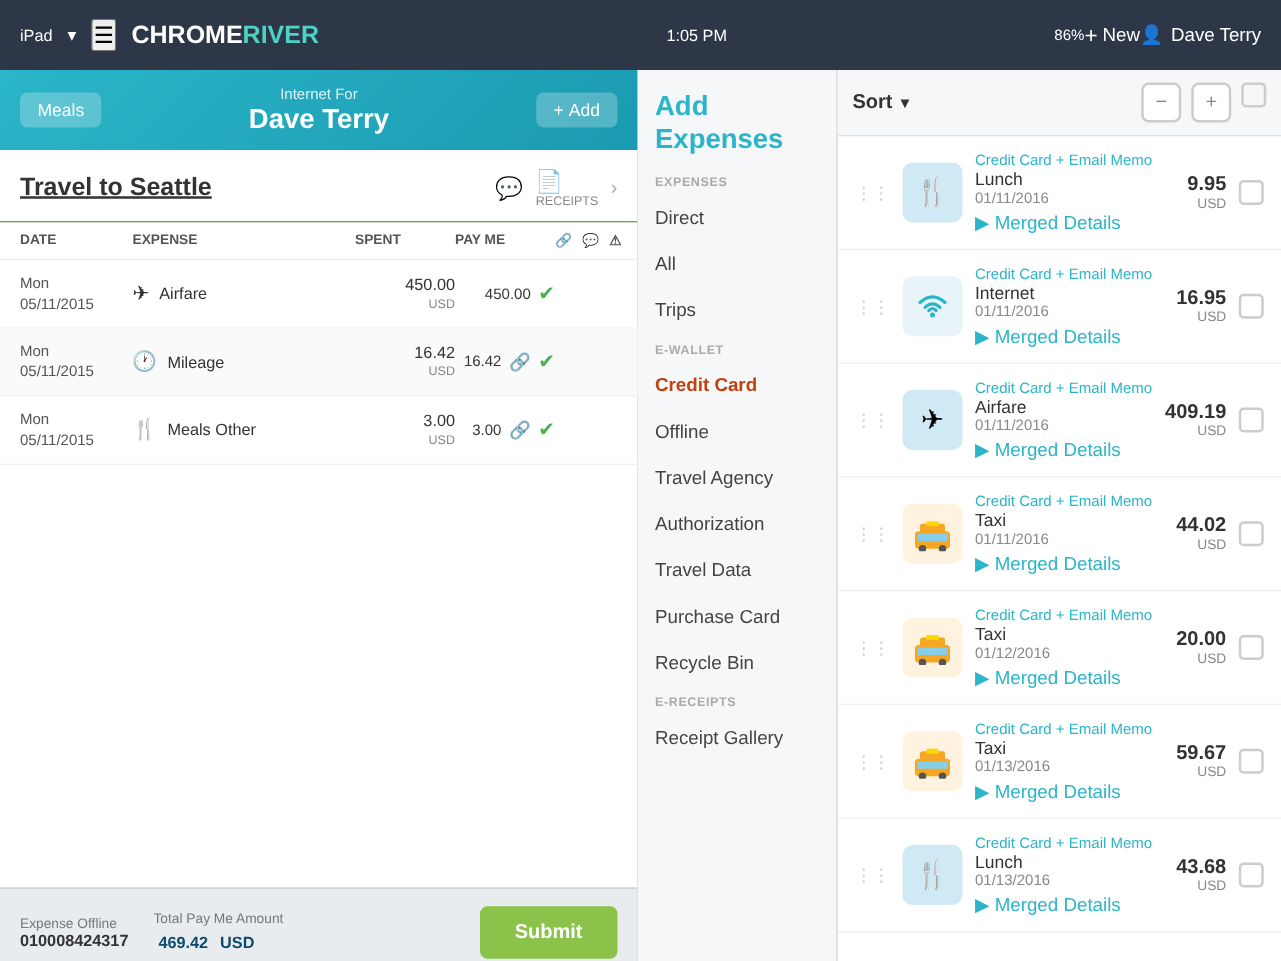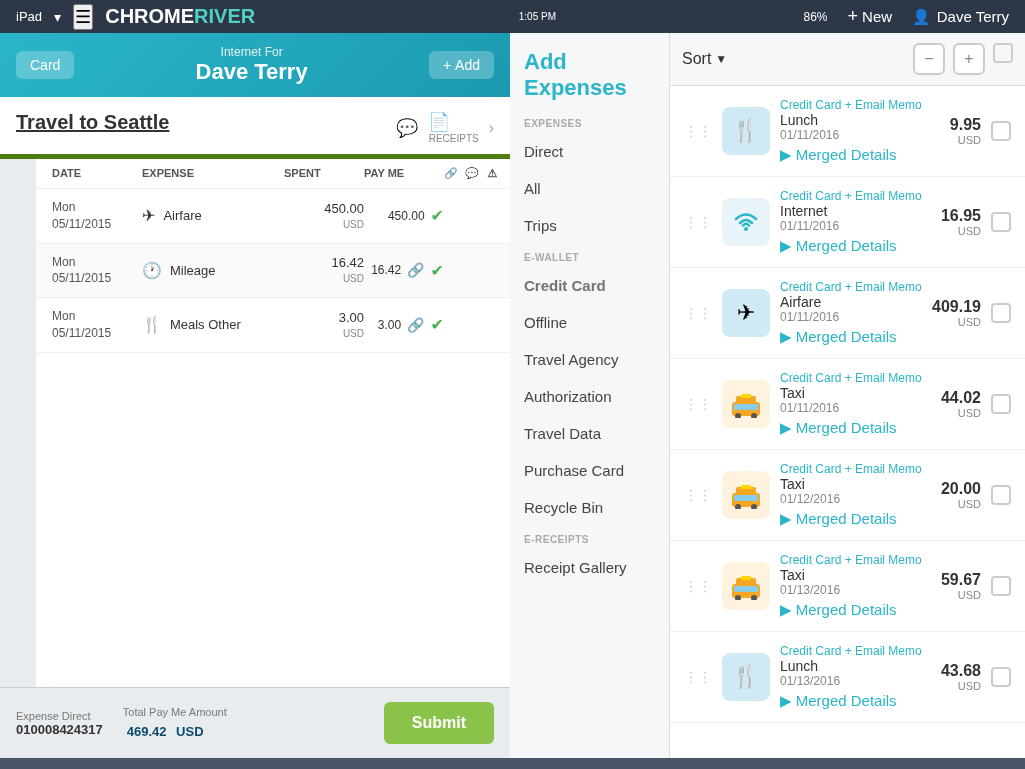--- a/index.html
+++ b/index.html
@@ -8,34 +8,34 @@
       background: #4a5568;
       width: 1025px;
       height: 769px;
       overflow: hidden;
       position: relative;
     }
 
     
     .status-bar {
       background: #2d3748;
-      height: 33px;
+      height: 56px;
       display: flex;
       align-items: center;
       justify-content: space-between;
       padding: 0 16px;
       color: white;
       font-size: 14px;
     }
     .status-left { display: flex; align-items: center; gap: 12px; }
     .hamburger-icon { font-size: 18px; cursor: pointer; }
     .logo { font-size: 20px; font-weight: bold; }
     .logo span { color: #4fd1c5; }
-    .status-center { font-size: 10px; font-weight: 500; margin-left: 16px; }
-    .status-right { display: flex; align-items: center; gap: 20px; }
+    .status-center { font-size: 13px; font-weight: 500; margin-left: 16px; }
+    .status-right { display: flex; align-items: center; }
     .new-btn {
       display: flex; align-items: center; gap: 4px;
       background: none; border: none; color: white;
       font-size: 15px; cursor: pointer;
     }
     .user-btn {
       display: flex; align-items: center; gap: 6px;
       background: none; border: none; color: white;
       font-size: 15px; cursor: pointer;
     }
@@ -84,39 +84,39 @@
       font-size: 14px;
       cursor: pointer;
       display: flex; align-items: center; gap: 4px;
     }
 
     
     .report-title-bar {
       background: white;
       padding: 14px 16px 10px;
       display: flex;
+      align-items: center;
       justify-content: space-between;
-      border-bottom: 5px solid #4d7c0f;
+      border-bottom: 1px solid #4d7c0f;
     }
     .report-title-text {
       font-size: 20px;
       font-weight: bold;
       color: #333;
       text-decoration: underline;
     }
     .title-icons { display: flex; align-items: center; gap: 10px; }
     .chat-icon, .receipt-icon { color: #888; font-size: 18px; }
     .receipt-label { font-size: 10px; color: #888; text-align: center; }
     .chevron-right { color: #aaa; font-size: 16px; }
 
     
     .expense-table {
       background: white;
       flex: 1;
-      margin-left: 36px;
     }
     .table-header {
       display: grid;
       grid-template-columns: 90px 1fr 80px 80px 50px;
       padding: 8px 16px;
       font-size: 11px;
       font-weight: 700;
       color: #555;
       border-bottom: 1px solid #eee;
       text-transform: uppercase;
@@ -196,40 +196,40 @@
       color: #aaa;
       text-transform: uppercase;
       letter-spacing: 0.5px;
     }
     .sidebar-item {
       padding: 10px 14px;
       font-size: 15px;
       color: #444;
       cursor: pointer;
     }
-    .sidebar-item.active { color: #737373; font-weight: 600; }
+    .sidebar-item.active { color: #c2410c; font-weight: 600; }
 
     
     .expenses-list-panel {
       flex: 1;
       background: white;
       overflow-y: auto;
     }
     .expenses-list-header {
       display: flex;
       align-items: center;
       padding: 10px 12px;
       background: #f5f7f8;
       border-bottom: 1px solid #e0e0e0;
       gap: 10px;
     }
     .sort-btn {
       display: flex; align-items: center; gap: 4px;
       background: none; border: none;
-      font-size: 16px; font-weight: 400; color: #333;
+      font-size: 16px; font-weight: 700; color: #333;
       cursor: pointer;
     }
     .header-action-btn {
       width: 32px; height: 32px;
       border: 2px solid #ccc; border-radius: 6px;
       background: white; display: flex; align-items: center; justify-content: center;
       cursor: pointer; font-size: 16px; color: #888;
     }
 
     .expense-list-item {
@@ -289,21 +289,21 @@
       <span>Dave Terry</span>
     </button>
   </div>
 </div>
 
 <div class="main-layout">
 
   <div class="left-panel">
 
     <div class="report-header">
-      <button class="close-btn">Card</button>
+      <button class="close-btn">Meals</button>
       <div class="header-title-section">
         <div class="expenses-for-label">Internet For</div>
         <div class="person-name">Dave Terry</div>
       </div>
       <button class="add-btn">
         <span>+</span>
         <span>Add</span>
       </button>
     </div>
 
@@ -381,21 +381,21 @@
           <span>3.00</span>
           <span class="link-icon">🔗</span>
           <span class="check-icon">✔</span>
         </div>
         <div class="action-cell"></div>
       </div>
     </div>
 
     <div class="report-footer">
       <div class="footer-left">
-        <div class="footer-report-label">Expense Direct</div>
+        <div class="footer-report-label">Expense Offline</div>
         <div class="footer-report-num">010008424317</div>
       </div>
       <div class="footer-total">
         <div class="footer-total-label">Total Pay Me Amount</div>
         <div class="footer-amount">
           <span>469.42</span>
           <span>USD</span>
         </div>
       </div>
       <button class="submit-btn">Submit</button>

